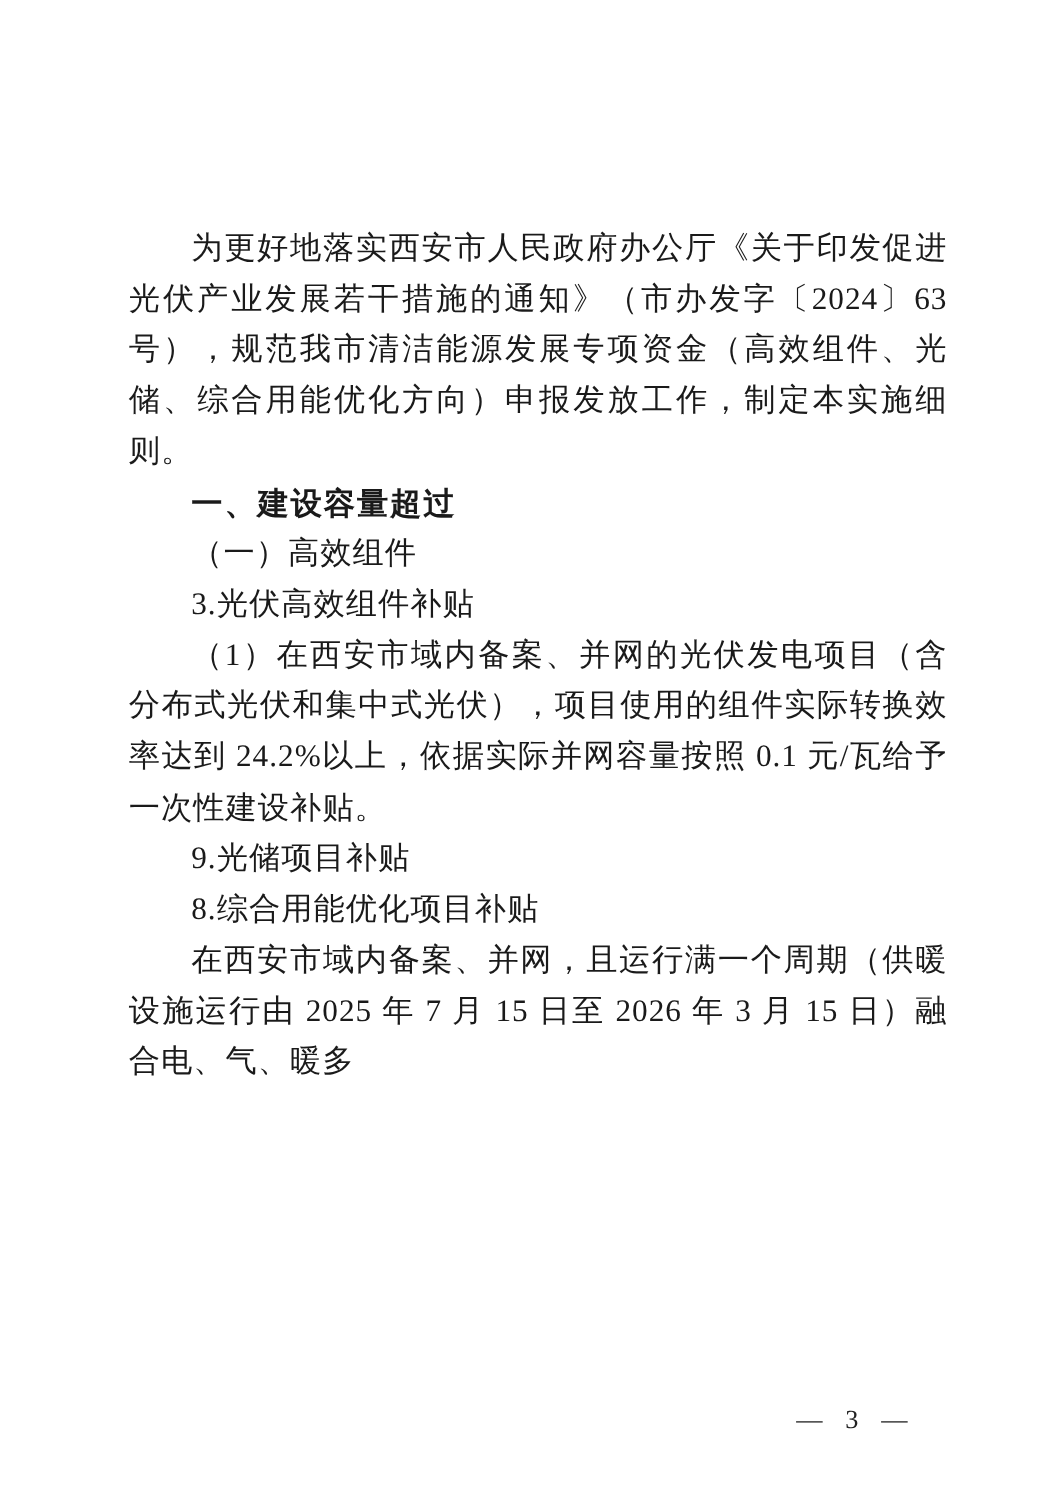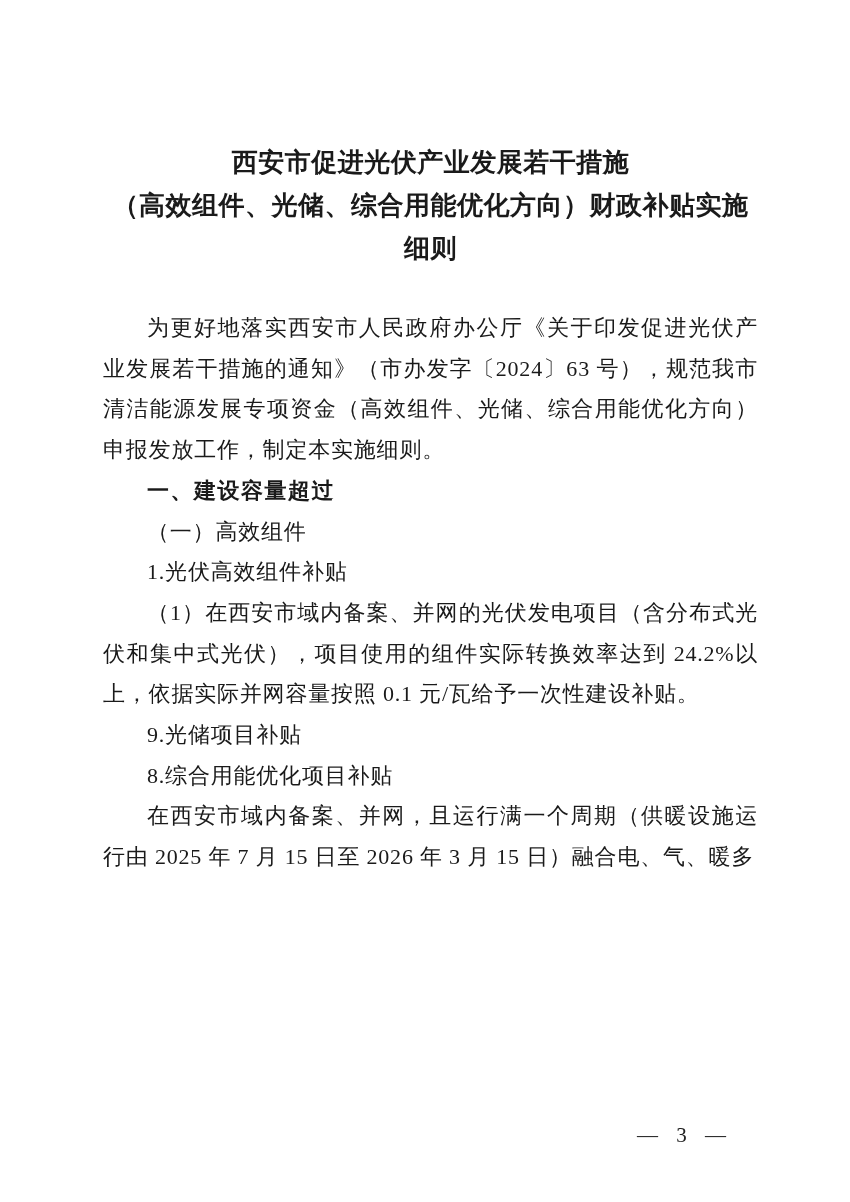--- a/index.html
+++ b/index.html
@@ -24,21 +24,21 @@
   }
   .title {
     font-size: 26px;
     line-height: 43px;
     font-weight: 700;
     text-align: center;
     letter-spacing: 0.5px;
   }
   .bodytext {
     margin-top: 38px;
-    font-size: 22px;
+    font-size: 25px;
     line-height: 40.7px;
     text-align: justify;
     letter-spacing: 0.8px;
   }
   .bodytext p {
     margin: 0;
     padding: 0;
     text-indent: 2em;
   }
   .bodytext p.h1 {
@@ -54,29 +54,25 @@
     letter-spacing: 2px;
     word-spacing: 9px;
     color: #222;
   }
 </style>
 </head>
 <body>
 
 <div class="page">
   <div class="content">
-    <div class="title">
-      <div>西安市促进光伏产业发展若干措施</div>
-      <div>（高效组件、光储、综合用能优化方向）财政补贴实施细则</div>
-    </div>
     <div class="bodytext">
       <p>为更好地落实西安市人民政府办公厅《关于印发促进光伏产业发展若干措施的通知》（市办发字〔2024〕63 号），规范我市清洁能源发展专项资金（高效组件、光储、综合用能优化方向）申报发放工作，制定本实施细则。</p>
       <p class="h1">一、建设容量超过</p>
       <p>（一）高效组件</p>
-      <p>1.光伏高效组件补贴</p>
+      <p>3.光伏高效组件补贴</p>
       <p>（1）在西安市域内备案、并网的光伏发电项目（含分布式光伏和集中式光伏），项目使用的组件实际转换效率达到 24.2%以上，依据实际并网容量按照 0.1 元/瓦给予一次性建设补贴。</p>
       <p>9.光储项目补贴</p>
       <p>8.综合用能优化项目补贴</p>
       <p>在西安市域内备案、并网，且运行满一个周期（供暖设施运行由 2025 年 7 月 15 日至 2026 年 3 月 15 日）融合电、气、暖多</p>
     </div>
   </div>
   <div class="pagenum">— 3 —</div>
 </div>
 
 </body></html>

